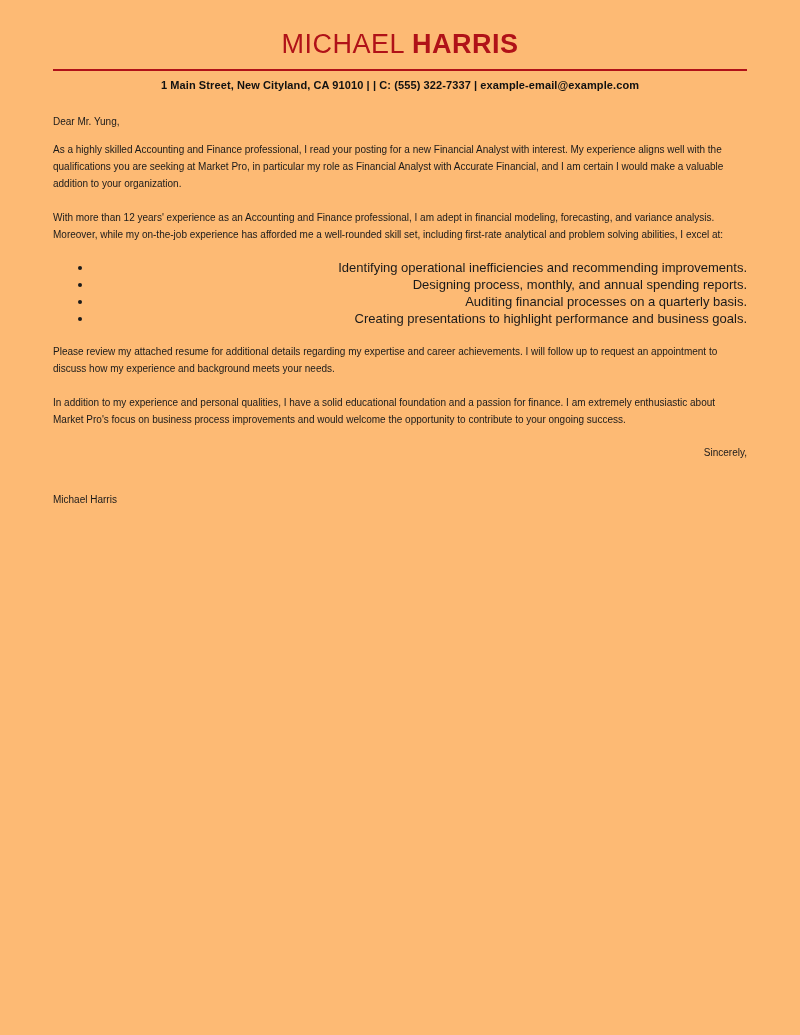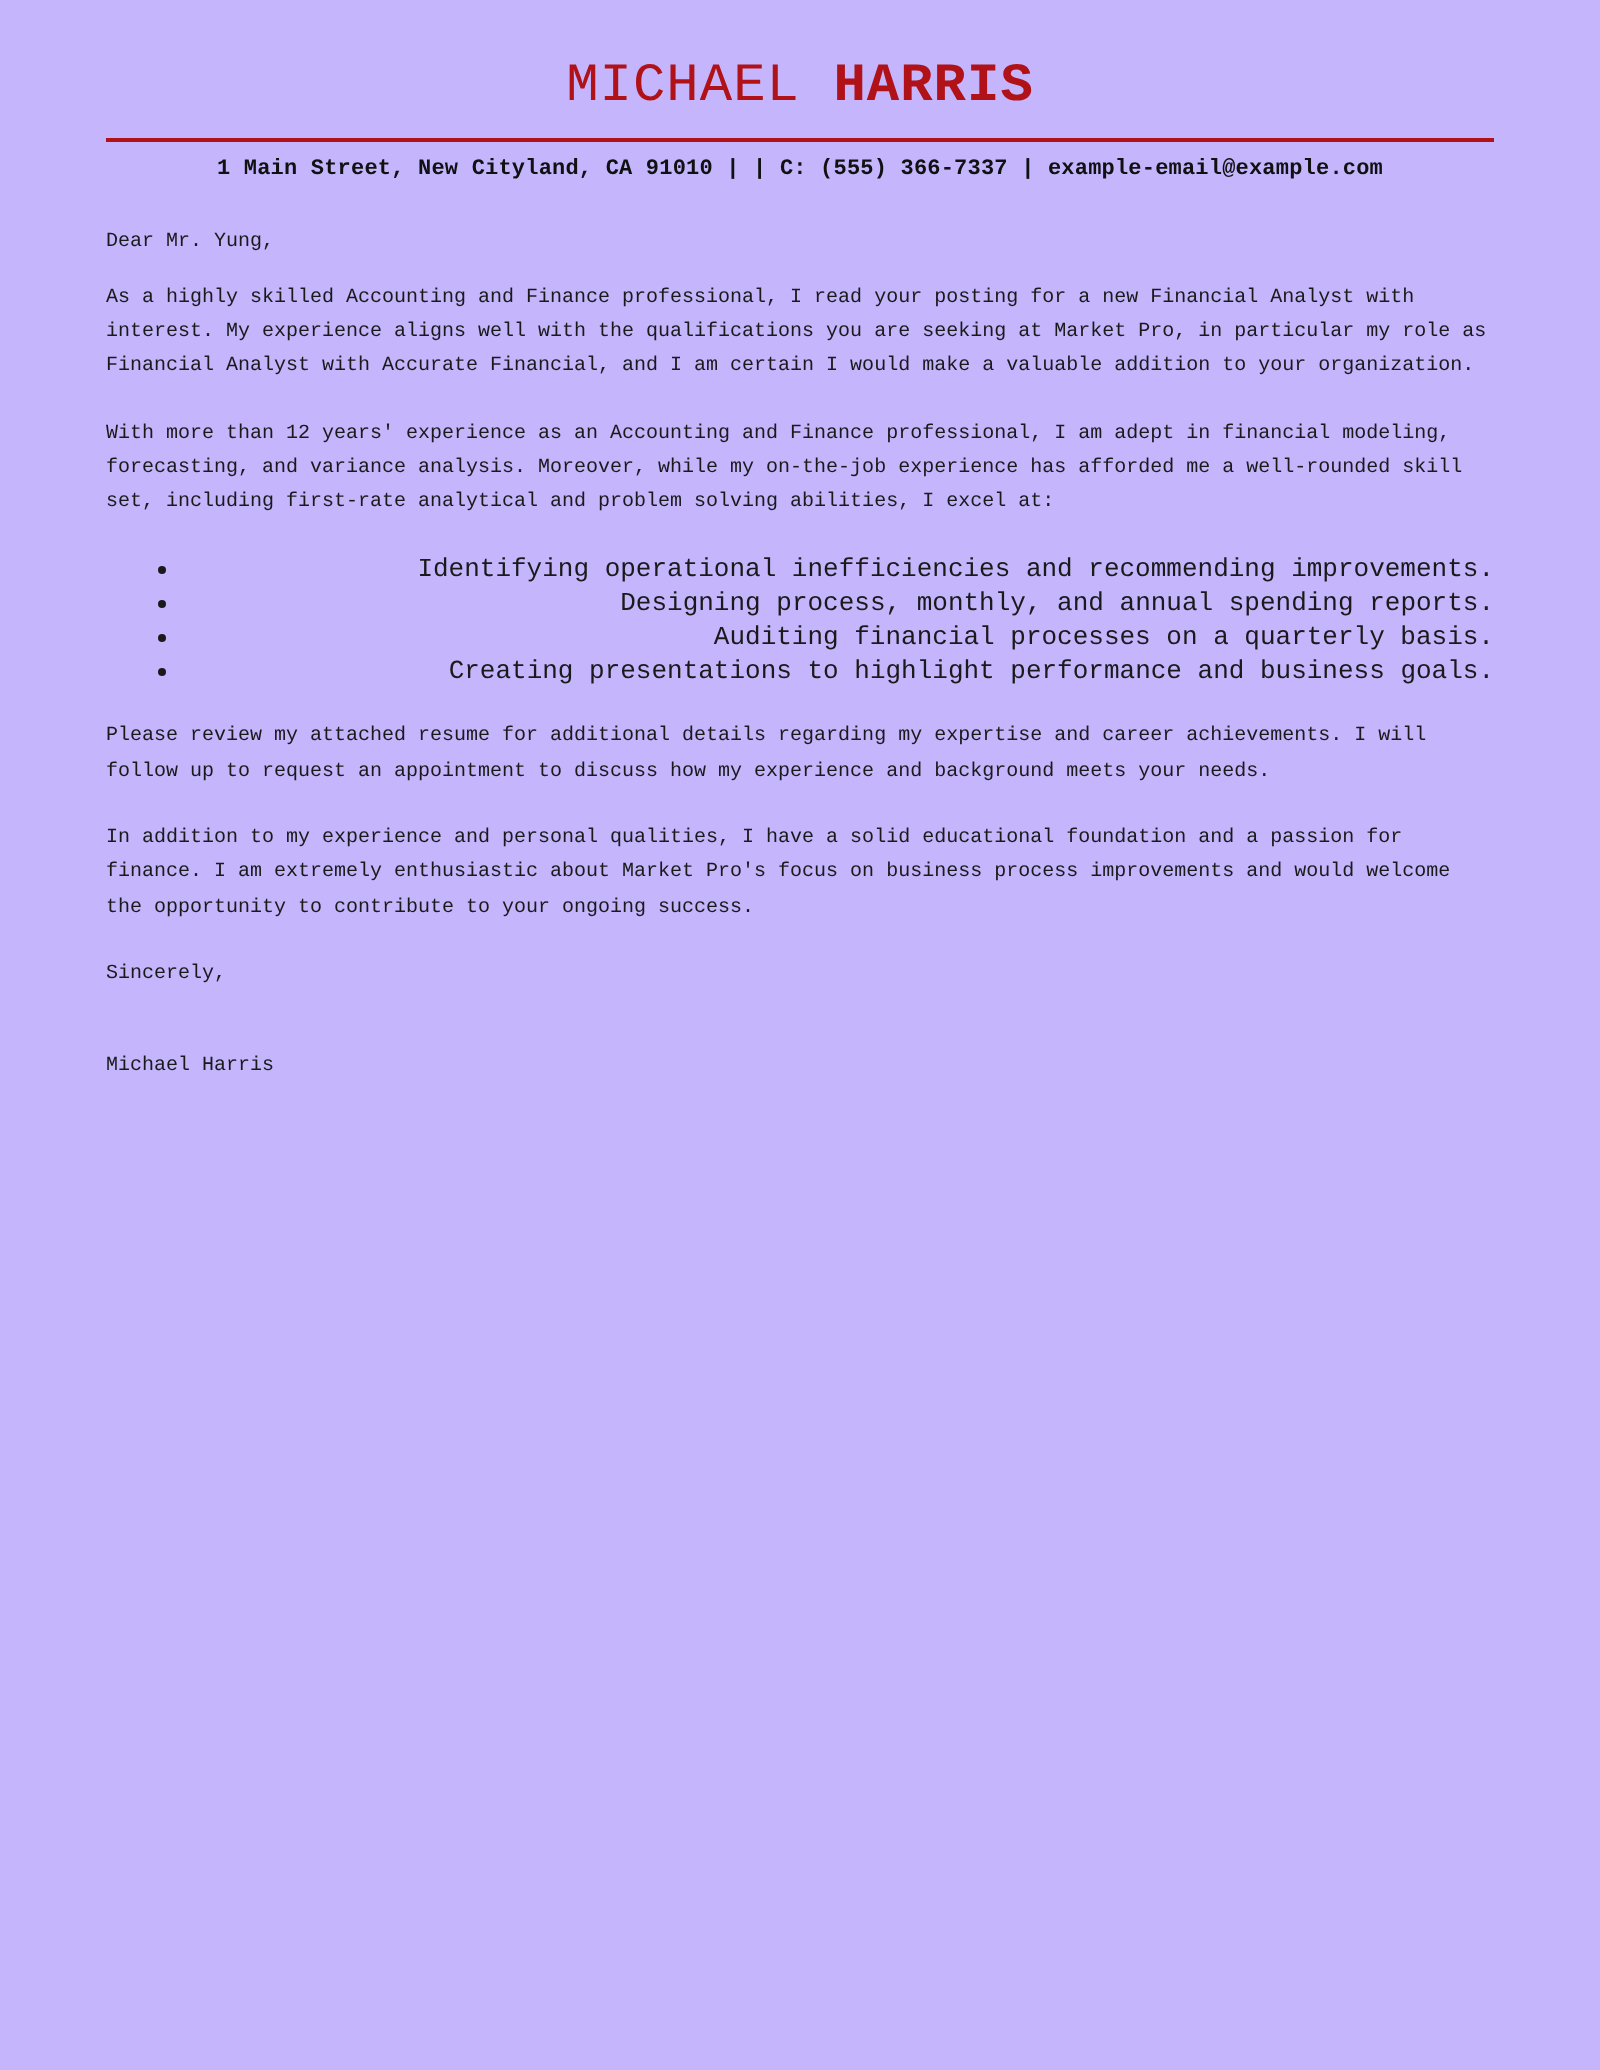--- a/index.html
+++ b/index.html
@@ -5,22 +5,22 @@
   html, body {
     margin: 0;
     padding: 0;
     background: #ffffff;
   }
   .page {
     position: relative;
     width: 800px;
     height: 1035px;
     margin: 0 auto;
-    background: #c4b5fd;
-    font-family: Liberation Mono, monospace;
+    background: #fdba74;
+    font-family: Liberation Sans, sans-serif;
     color: #1a1a1a;
     box-sizing: border-box;
     padding: 30px 53px 40px 53px;
     overflow: hidden;
   }
   .name {
     margin: 0;
     text-align: center;
     font-size: 27px;
     line-height: 1.05;
@@ -61,34 +61,35 @@
     font-size: 13px;
     line-height: 17px;
     margin: 0;
     padding-left: 2px;
   }
   .thanks {
     margin-bottom: 6px !important;
   }
   .valediction {
     margin-bottom: 0 !important;
+    text-align: right;
   }
   .signature {
     margin: 29px 0 0 0 !important;
   }
 </style>
 </head>
 <body>
 
 <div class="page">
 
   <header>
     <h1 class="name" style="color: rgb(176, 18, 24); border-color: rgb(176, 18, 24);"><span class="first">MICHAEL</span><span> </span><span class="last">HARRIS</span></h1>
     <hr class="rule" style="color: rgb(176, 18, 24); border-color: rgb(176, 18, 24);">
-    <div class="contact">1 Main Street, New Cityland, CA 91010 | | C: (555) 366-7337 | example-email@example.com</div>
+    <div class="contact">1 Main Street, New Cityland, CA 91010 | | C: (555) 322-7337 | example-email@example.com</div>
   </header>
 
   <main class="body-text">
     <p class="salutation">Dear Mr. Yung,</p>
 
     <p>As a highly skilled Accounting and Finance professional, I read your posting for a new Financial Analyst with interest. My experience aligns well with the qualifications you are seeking at Market Pro, in particular my role as Financial Analyst with Accurate Financial, and I am certain I would make a valuable addition to your organization.</p>
 
     <p>With more than 12 years' experience as an Accounting and Finance professional, I am adept in financial modeling, forecasting, and variance analysis. Moreover, while my on-the-job experience has afforded me a well-rounded skill set, including first-rate analytical and problem solving abilities, I excel at:</p>
 
     <ul class="points">

